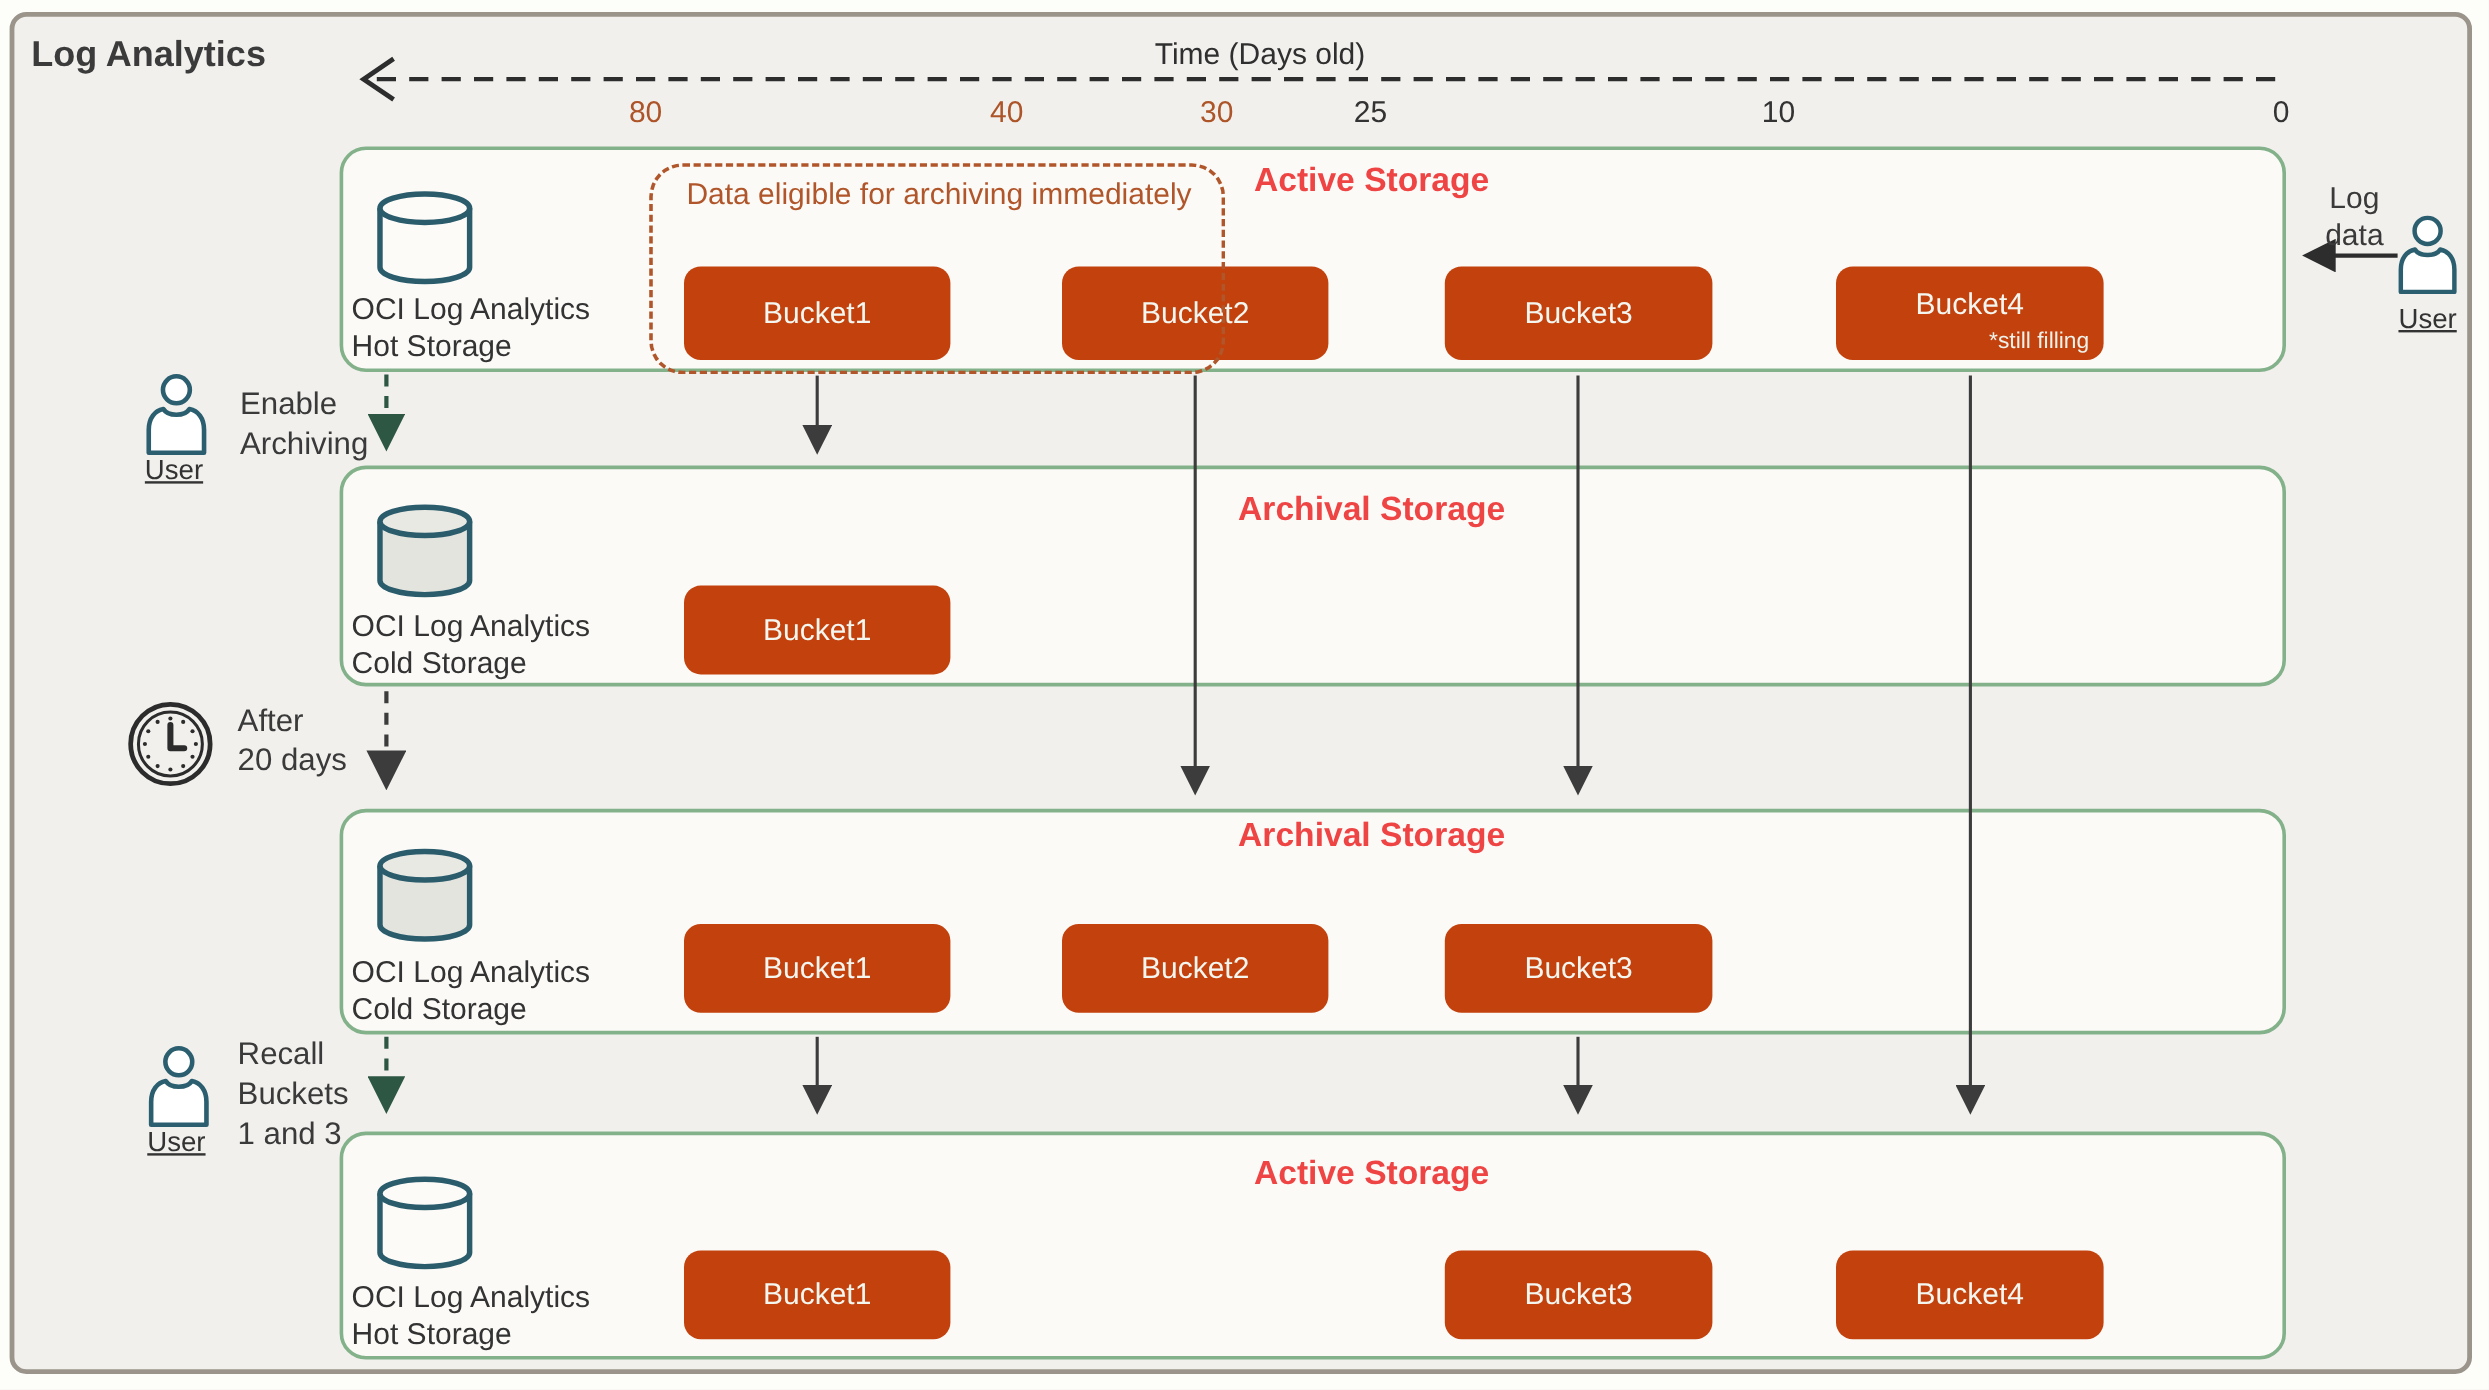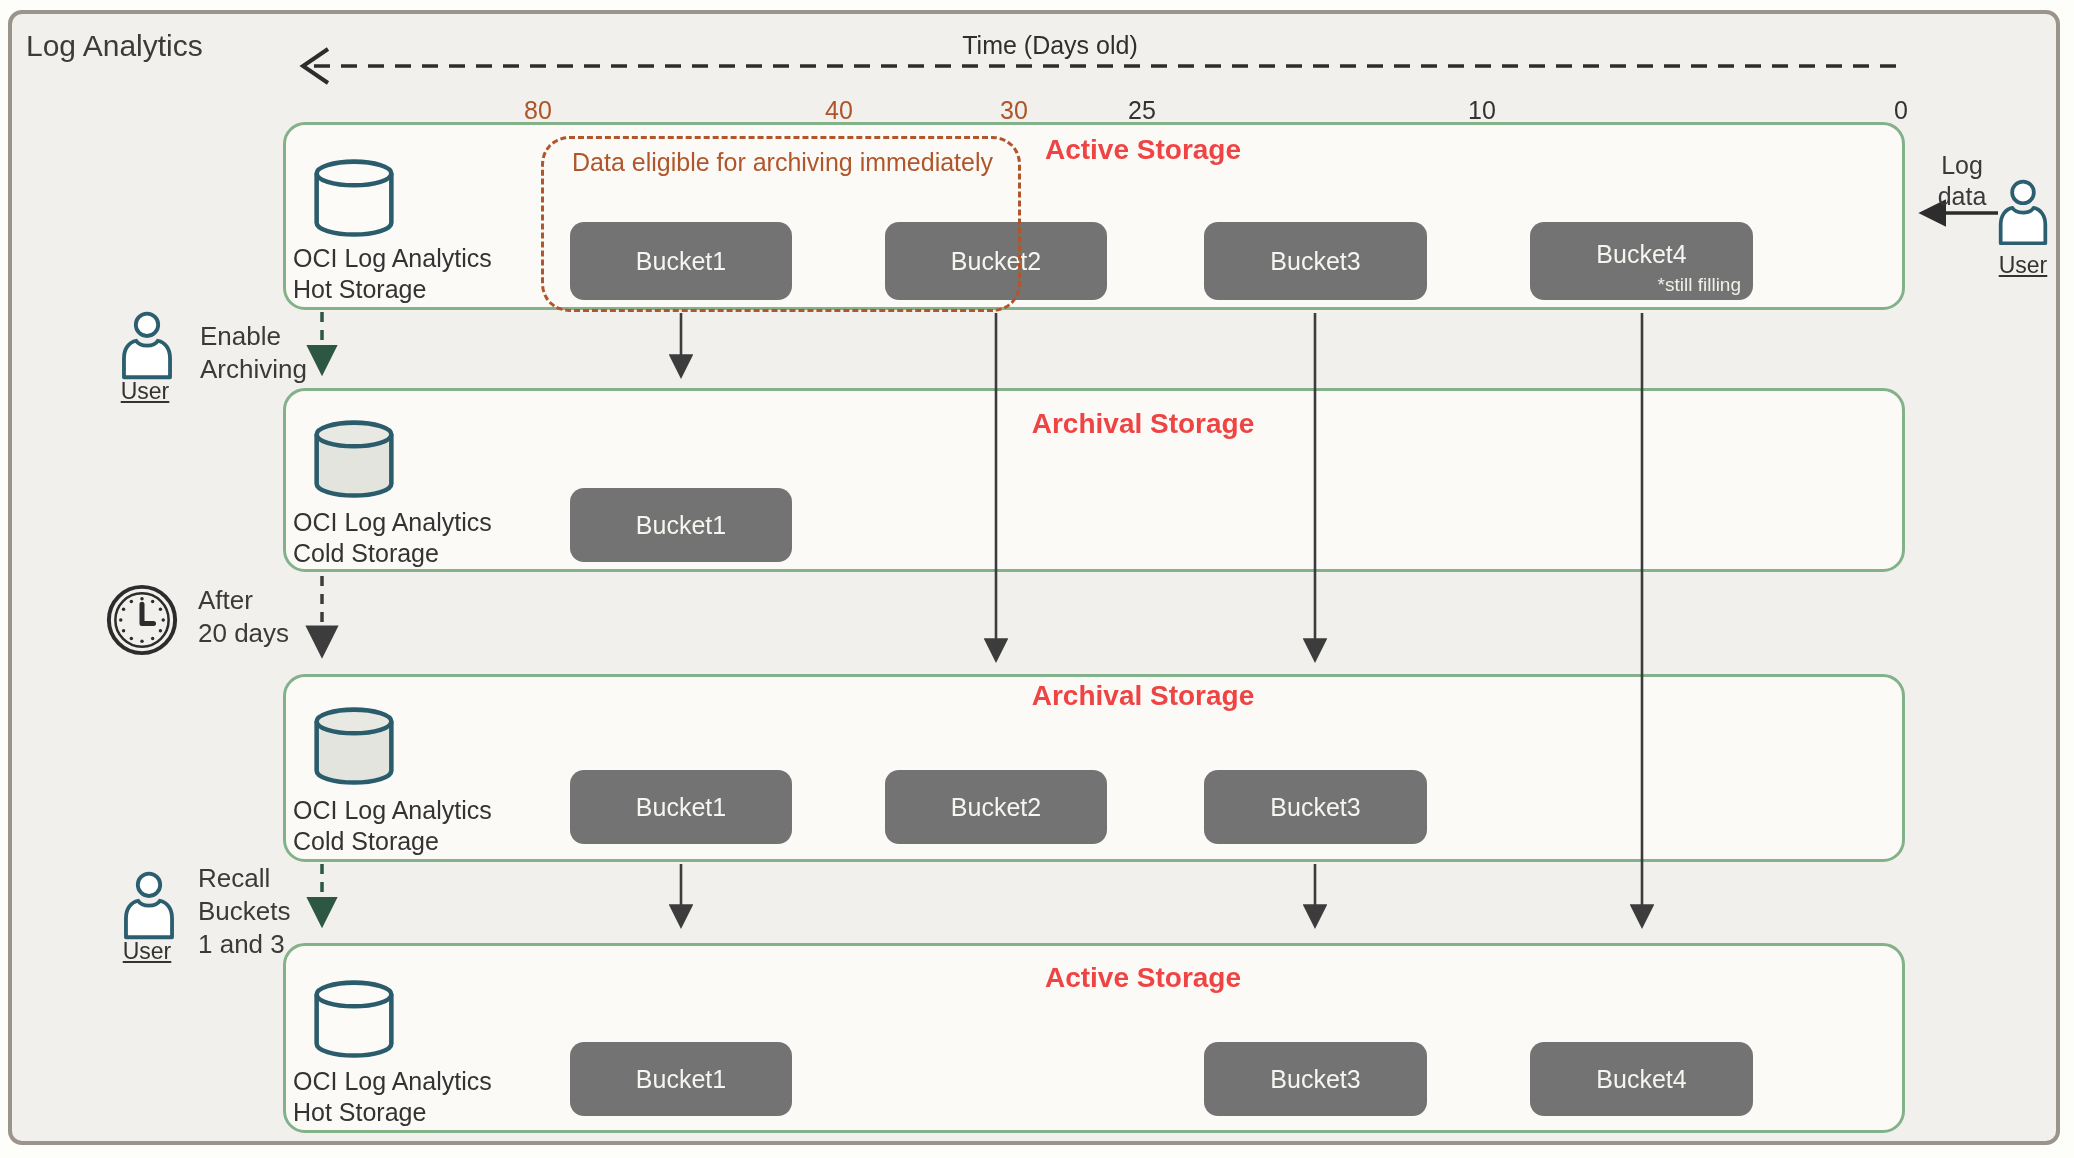--- a/index.html
+++ b/index.html
@@ -11,50 +11,50 @@
   }
   .abs{position:absolute;}
   
   .frame{
     left:8px;top:10px;width:2044px;height:1127px;
     background:#f1f0ed;border:4px solid #9a948b;border-radius:14px;
     z-index:1;
   }
   .diagram-title{
     left:26px;top:26px;width:260px;
-    font-size:30px;font-weight:normal;line-height:40px;color:#3b3b3b;
+    font-size:30px;font-weight:bold;line-height:40px;color:#3b3b3b;
     z-index:6;
   }
   
   .axis-label{
     left:900px;top:31px;width:300px;text-align:center;
     font-size:25px;color:#2f2f2f;z-index:6;
   }
   .tick{
-    top:96px;transform:translateX(-50%);
+    top:80px;transform:translateX(-50%);
     font-size:25px;z-index:6;white-space:nowrap;
   }
   .tick-archive{color:#ad5428;}
   .tick-normal{color:#333333;}
   
   .row-box{
     left:283px;width:1622px;
     background:#fbfaf7;border:3px solid #83b189;border-radius:22px;
     box-sizing:border-box;z-index:2;
   }
   .row-title{
     left:943px;width:400px;text-align:center;
     font-size:28px;font-weight:bold;color:#ef4444;z-index:6;white-space:nowrap;
   }
   .store-label{
     left:293px;width:240px;
     font-size:25px;line-height:31px;color:#333;z-index:6;
   }
   .bucket{
-    background:#737373;border-radius:14px;
+    background:#c2410c;border-radius:14px;
     color:#f4f6f0;font-size:25px;
     display:flex;align-items:center;justify-content:center;
     z-index:3;
   }
   .bucket .note{
     position:absolute;right:12px;bottom:4px;
     font-size:19px;color:#eef2ea;text-align:right;
   }
   
   .annotation-box{

